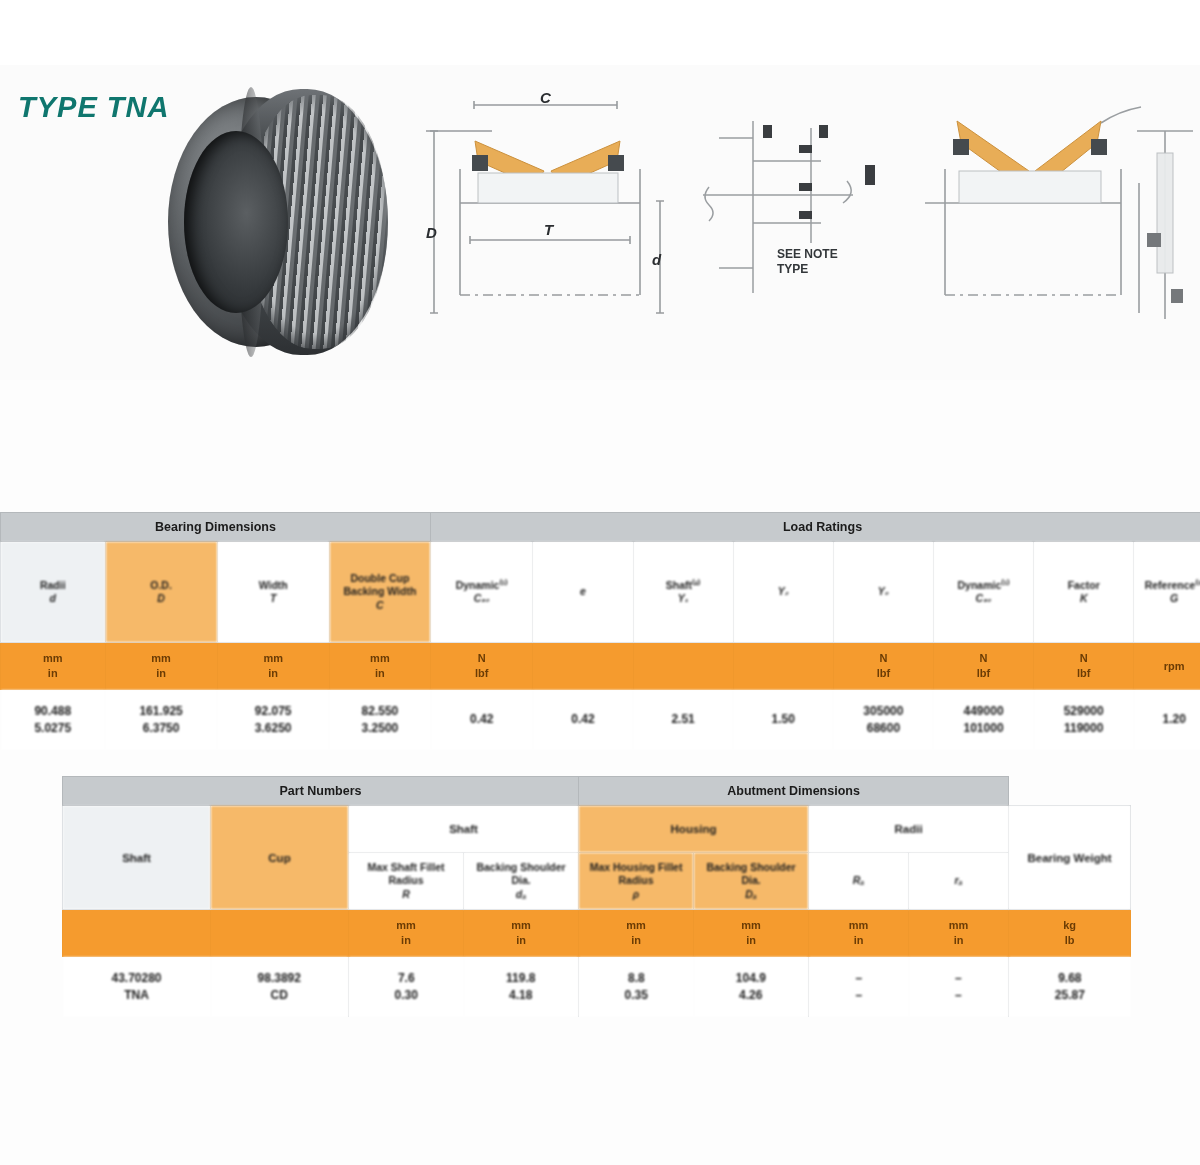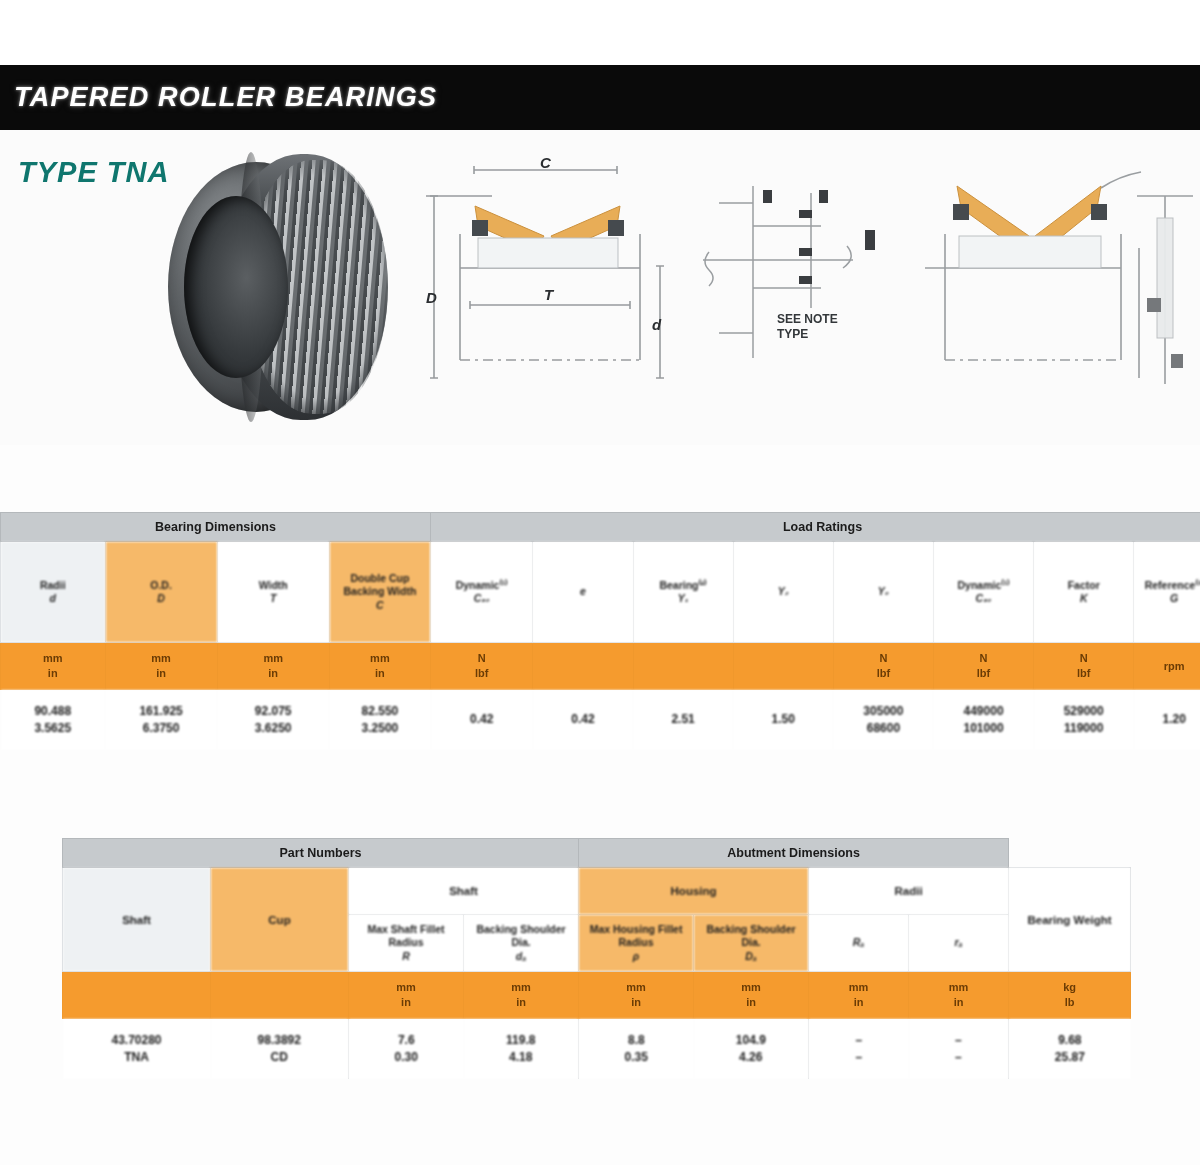--- a/index.html
+++ b/index.html
@@ -83,21 +83,21 @@
   }
 
   
   .dwg{position:absolute;top:18px;}
   .dwg svg{display:block;}
   .dwg-a{left:412px;}
   .dwg-b{left:693px;}
   .dwg-c{left:925px;}
   table{border-collapse:collapse;table-layout:fixed;}
   .t1{position:absolute;left:0;top:512px;width:1215px;font-size:10px;}
-  .t2{position:absolute;left:62px;top:838px;width:1052px;font-size:10px;}
+  .t2{position:absolute;left:62px;top:776px;width:1052px;font-size:10px;}
 
   .grpbar td{
     background:#c6cacd;color:#1b1b1b;font-size:12.5px;font-weight:bold;
     text-align:center;height:26px;border:1px solid #b4b8bb;
     filter:blur(.75px);
   }
   .grpbar td.void{background:#fdfdfd;border:none;filter:none;}
 
   .hdr td{
     height:96px;vertical-align:middle;text-align:center;
@@ -140,23 +140,20 @@
     position:absolute;left:0;top:1100px;width:1200px;height:65px;background:#fdfdfd;
   }
 </style>
 </head>
 <body>
 
 <div class="page">
 
   <div class="topwhite"></div>
 
-  <div class="banner">
-    <div class="banner-title">TAPERED ROLLER BEARINGS</div>
-  </div>
 
   <div class="figband">
 
     <div class="type-label">TYPE TNA</div>
 
     <div class="photo">
       <div class="bearing-outer"></div>
       <div class="bearing-body"></div>
       <div class="ribs"></div>
       <div class="cage-band"></div>
@@ -301,21 +298,21 @@
       </td>
       <td class="colW vline">
         <div>Dynamic⁽¹⁾</div>
         <div class="sym">C₉₀</div>
       </td>
       <td class="colW">
         <div></div>
         <div class="sym">e</div>
       </td>
       <td class="colW">
-        <div>Bearing⁽²⁾</div>
+        <div>Shaft⁽²⁾</div>
         <div class="sym">Y₁</div>
       </td>
       <td class="colW">
         <div></div>
         <div class="sym">Y₂</div>
       </td>
       <td class="colW vline">
         <div></div>
         <div class="sym">Y₀</div>
       </td>
@@ -351,21 +348,21 @@
 lbf</td>
       <td style="white-space:pre-line">N
 lbf</td>
       <td style="white-space:pre-line">N
 lbf</td>
       <td style="white-space:pre-line">rpm</td>
     </tr>
 
     <tr class="datarow">
       <td style="white-space:pre-line">90.488
-3.5625</td>
+5.0275</td>
       <td style="white-space:pre-line">161.925
 6.3750</td>
       <td style="white-space:pre-line">92.075
 3.6250</td>
       <td style="white-space:pre-line">82.550
 3.2500</td>
       <td style="white-space:pre-line">0.42</td>
       <td style="white-space:pre-line">0.42</td>
       <td style="white-space:pre-line">2.51</td>
       <td style="white-space:pre-line">1.50</td>

